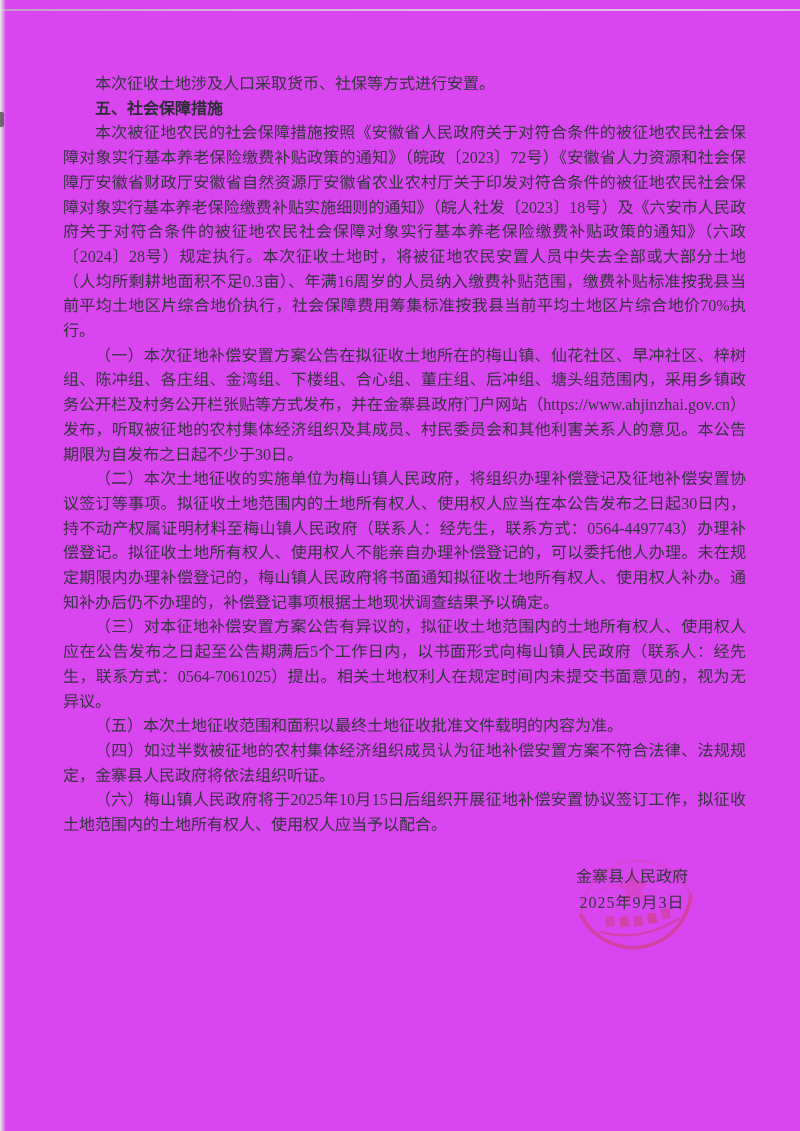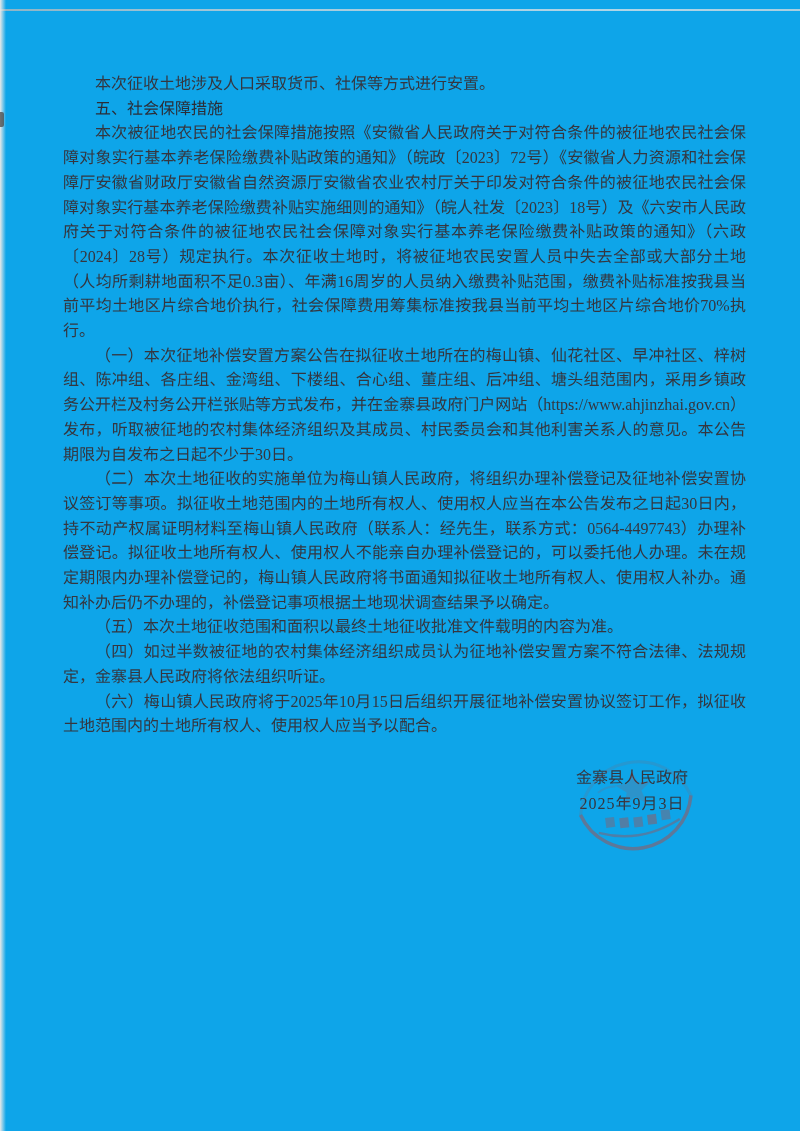--- a/index.html
+++ b/index.html
@@ -4,21 +4,21 @@
 <style>
   html, body { margin: 0; padding: 0; }
   body {
     width: 800px; height: 1131px;
     background: #f4f4f4;
     font-family: "Liberation Serif", "DejaVu Serif", serif;
   }
   .page {
     position: relative;
     width: 800px; height: 1131px;
-    background: #0ea5e9;
+    background: #d946ef;
     overflow: hidden;
   }
   
   .edge-top {
     position: absolute; top: 9px; left: 0;
     width: 100%; height: 2px;
     background: linear-gradient(to right, #b9b9b9, #d8d8d8 35%, #e6e6e6 80%, #dcdcdc);
     opacity: .75;
   }
   .edge-left {
@@ -34,21 +34,21 @@
   }
   
   .content {
     position: absolute; left: 63px; top: 72px; width: 683px;
     color: #35363f;
     font-size: 16px; line-height: 24.7px;
     text-align: justify;
   }
   .content p { margin: 0; text-indent: 2em; }
   p.heading {
-    font-weight: normal;
+    font-weight: bold;
     color: #2c2d36;
   }
   p.attachment { margin-top: 25px; }
   
   .signature-block {
     margin-top: 26px;
     text-align: right;
     padding-right: 54px;
   }
   .sig-inner {
@@ -76,20 +76,21 @@
   <div class="left-mark"></div>
 
   <div class="content">
     <p>本次征收土地涉及人口采取货币、社保等方式进行安置。</p>
 
     <p class="heading">五、社会保障措施</p>
     <p>本次被征地农民的社会保障措施按照《安徽省人民政府关于对符合条件的被征地农民社会保障对象实行基本养老保险缴费补贴政策的通知》（皖政〔2023〕72号）《安徽省人力资源和社会保障厅安徽省财政厅安徽省自然资源厅安徽省农业农村厅关于印发对符合条件的被征地农民社会保障对象实行基本养老保险缴费补贴实施细则的通知》（皖人社发〔2023〕18号）及《六安市人民政府关于对符合条件的被征地农民社会保障对象实行基本养老保险缴费补贴政策的通知》（六政〔2024〕28号）规定执行。本次征收土地时，将被征地农民安置人员中失去全部或大部分土地（人均所剩耕地面积不足0.3亩）、年满16周岁的人员纳入缴费补贴范围，缴费补贴标准按我县当前平均土地区片综合地价执行，社会保障费用筹集标准按我县当前平均土地区片综合地价70%执行。</p>
 
     <p>（一）本次征地补偿安置方案公告在拟征收土地所在的梅山镇、仙花社区、早冲社区、梓树组、陈冲组、各庄组、金湾组、下楼组、合心组、董庄组、后冲组、塘头组范围内，采用乡镇政务公开栏及村务公开栏张贴等方式发布，并在金寨县政府门户网站（https://www.ahjinzhai.gov.cn）发布，听取被征地的农村集体经济组织及其成员、村民委员会和其他利害关系人的意见。本公告期限为自发布之日起不少于30日。</p>
     <p>（二）本次土地征收的实施单位为梅山镇人民政府，将组织办理补偿登记及征地补偿安置协议签订等事项。拟征收土地范围内的土地所有权人、使用权人应当在本公告发布之日起30日内，持不动产权属证明材料至梅山镇人民政府（联系人：经先生，联系方式：0564-4497743）办理补偿登记。拟征收土地所有权人、使用权人不能亲自办理补偿登记的，可以委托他人办理。未在规定期限内办理补偿登记的，梅山镇人民政府将书面通知拟征收土地所有权人、使用权人补办。通知补办后仍不办理的，补偿登记事项根据土地现状调查结果予以确定。</p>
+    <p>（三）对本征地补偿安置方案公告有异议的，拟征收土地范围内的土地所有权人、使用权人应在公告发布之日起至公告期满后5个工作日内，以书面形式向梅山镇人民政府（联系人：经先生，联系方式：0564-7061025）提出。相关土地权利人在规定时间内未提交书面意见的，视为无异议。</p>
     <p>（五）本次土地征收范围和面积以最终土地征收批准文件载明的内容为准。</p>
     <p>（四）如过半数被征地的农村集体经济组织成员认为征地补偿安置方案不符合法律、法规规定，金寨县人民政府将依法组织听证。</p>
     <p>（六）梅山镇人民政府将于2025年10月15日后组织开展征地补偿安置协议签订工作，拟征收土地范围内的土地所有权人、使用权人应当予以配合。</p>
 
 
     <div class="signature-block">
       <div class="sig-inner">
         <svg class="seal" viewBox="0 0 132 132" xmlns="http://www.w3.org/2000/svg" aria-hidden="true">
 
           <path d="M 10 78 A 58 58 0 0 1 122 72" fill="none" stroke="#cb392b" stroke-width="3" opacity="0.12"></path>

